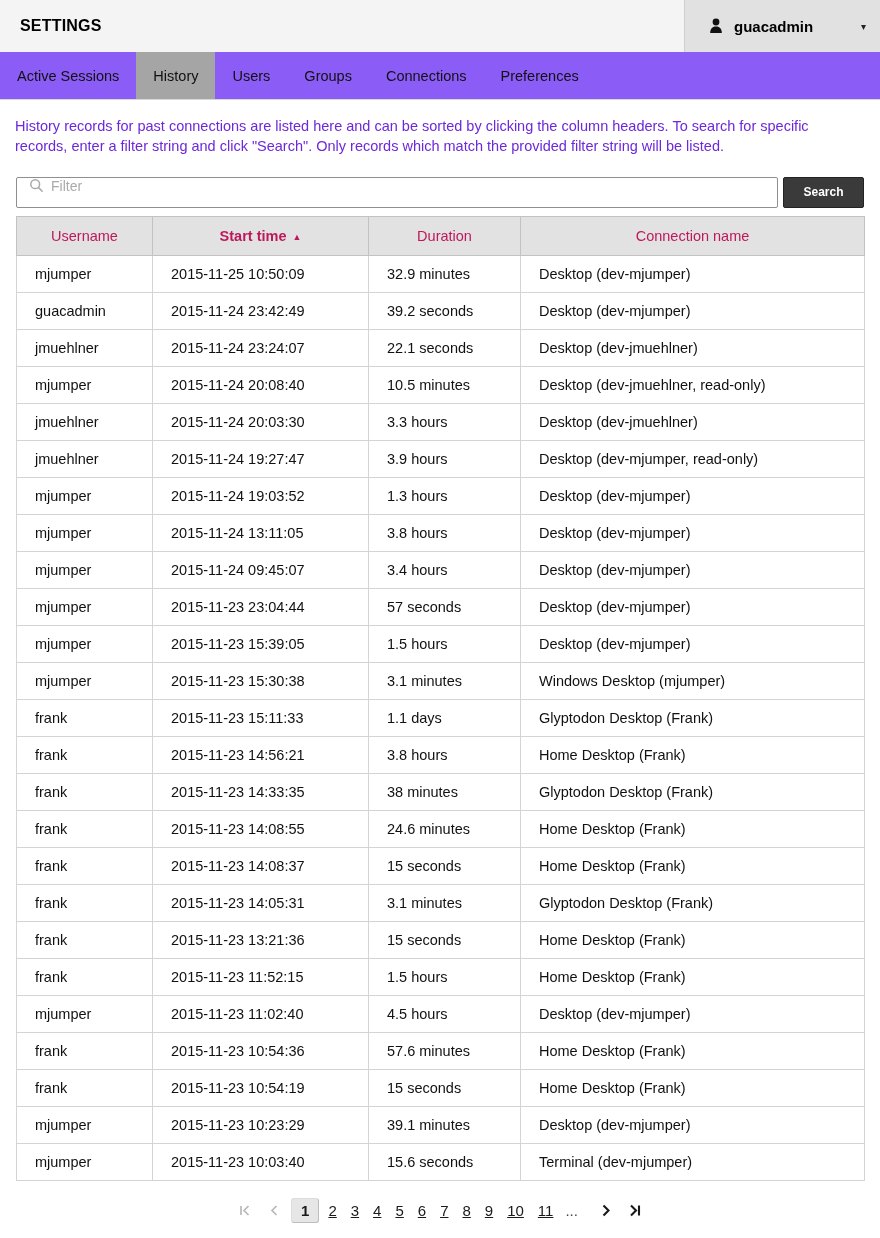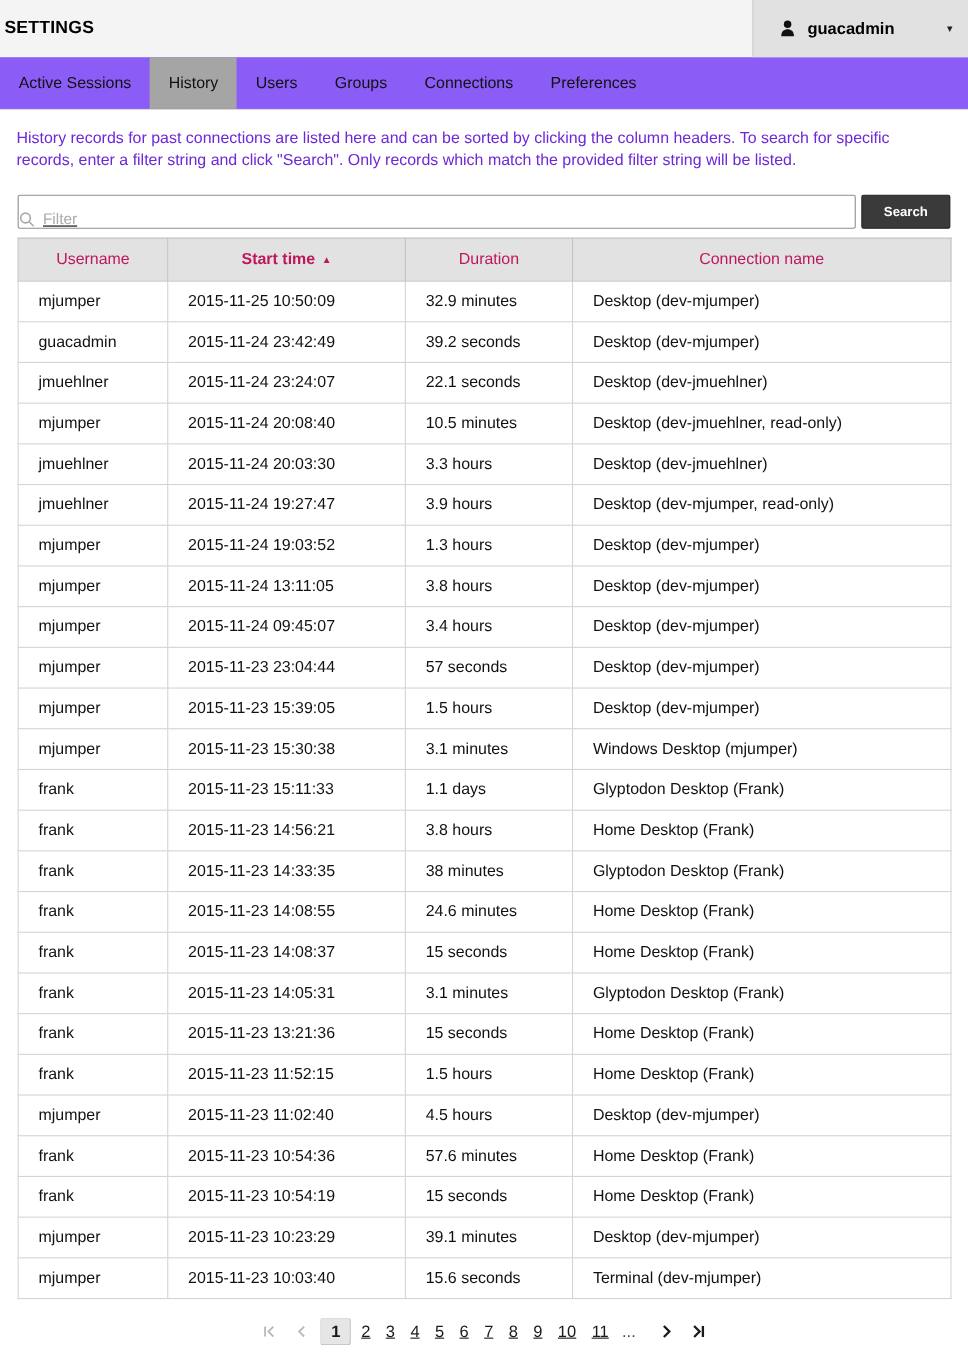--- a/index.html
+++ b/index.html
@@ -20,21 +20,21 @@
     background: #f4f4f4;
     display: flex;
     justify-content: space-between;
     align-items: stretch;
   }
   .app-title {
     font-size: 16px;
     font-weight: bold;
     letter-spacing: 0.2px;
     align-self: center;
-    padding-left: 4px;
+    padding-left: 20px;
   }
   .user-menu {
     width: 196px;
     background: #e1e1e1;
     border-left: 1px solid #cfcfcf;
     display: flex;
     align-items: center;
     padding: 0 14px 0 22px;
     cursor: pointer;
   }
@@ -75,23 +75,22 @@
     display: flex;
     align-items: stretch;
     height: 31px;
   }
   .filter-box {
     flex: 1;
     border: 1px solid #8f8f8f;
     border-radius: 2px;
     background: #fff;
     display: flex;
-    align-items: flex-end;
-    padding: 0 0;
-    text-decoration: underline;
+    align-items: flex-start;
+    padding: 0 12px;
   }
   .filter-box input {
     border: none;
     outline: none;
     flex: 1;
     font-size: 14px;
     font-family: "Liberation Sans", sans-serif;
     color: #333;
     background: transparent;
     margin-left: 7px;

